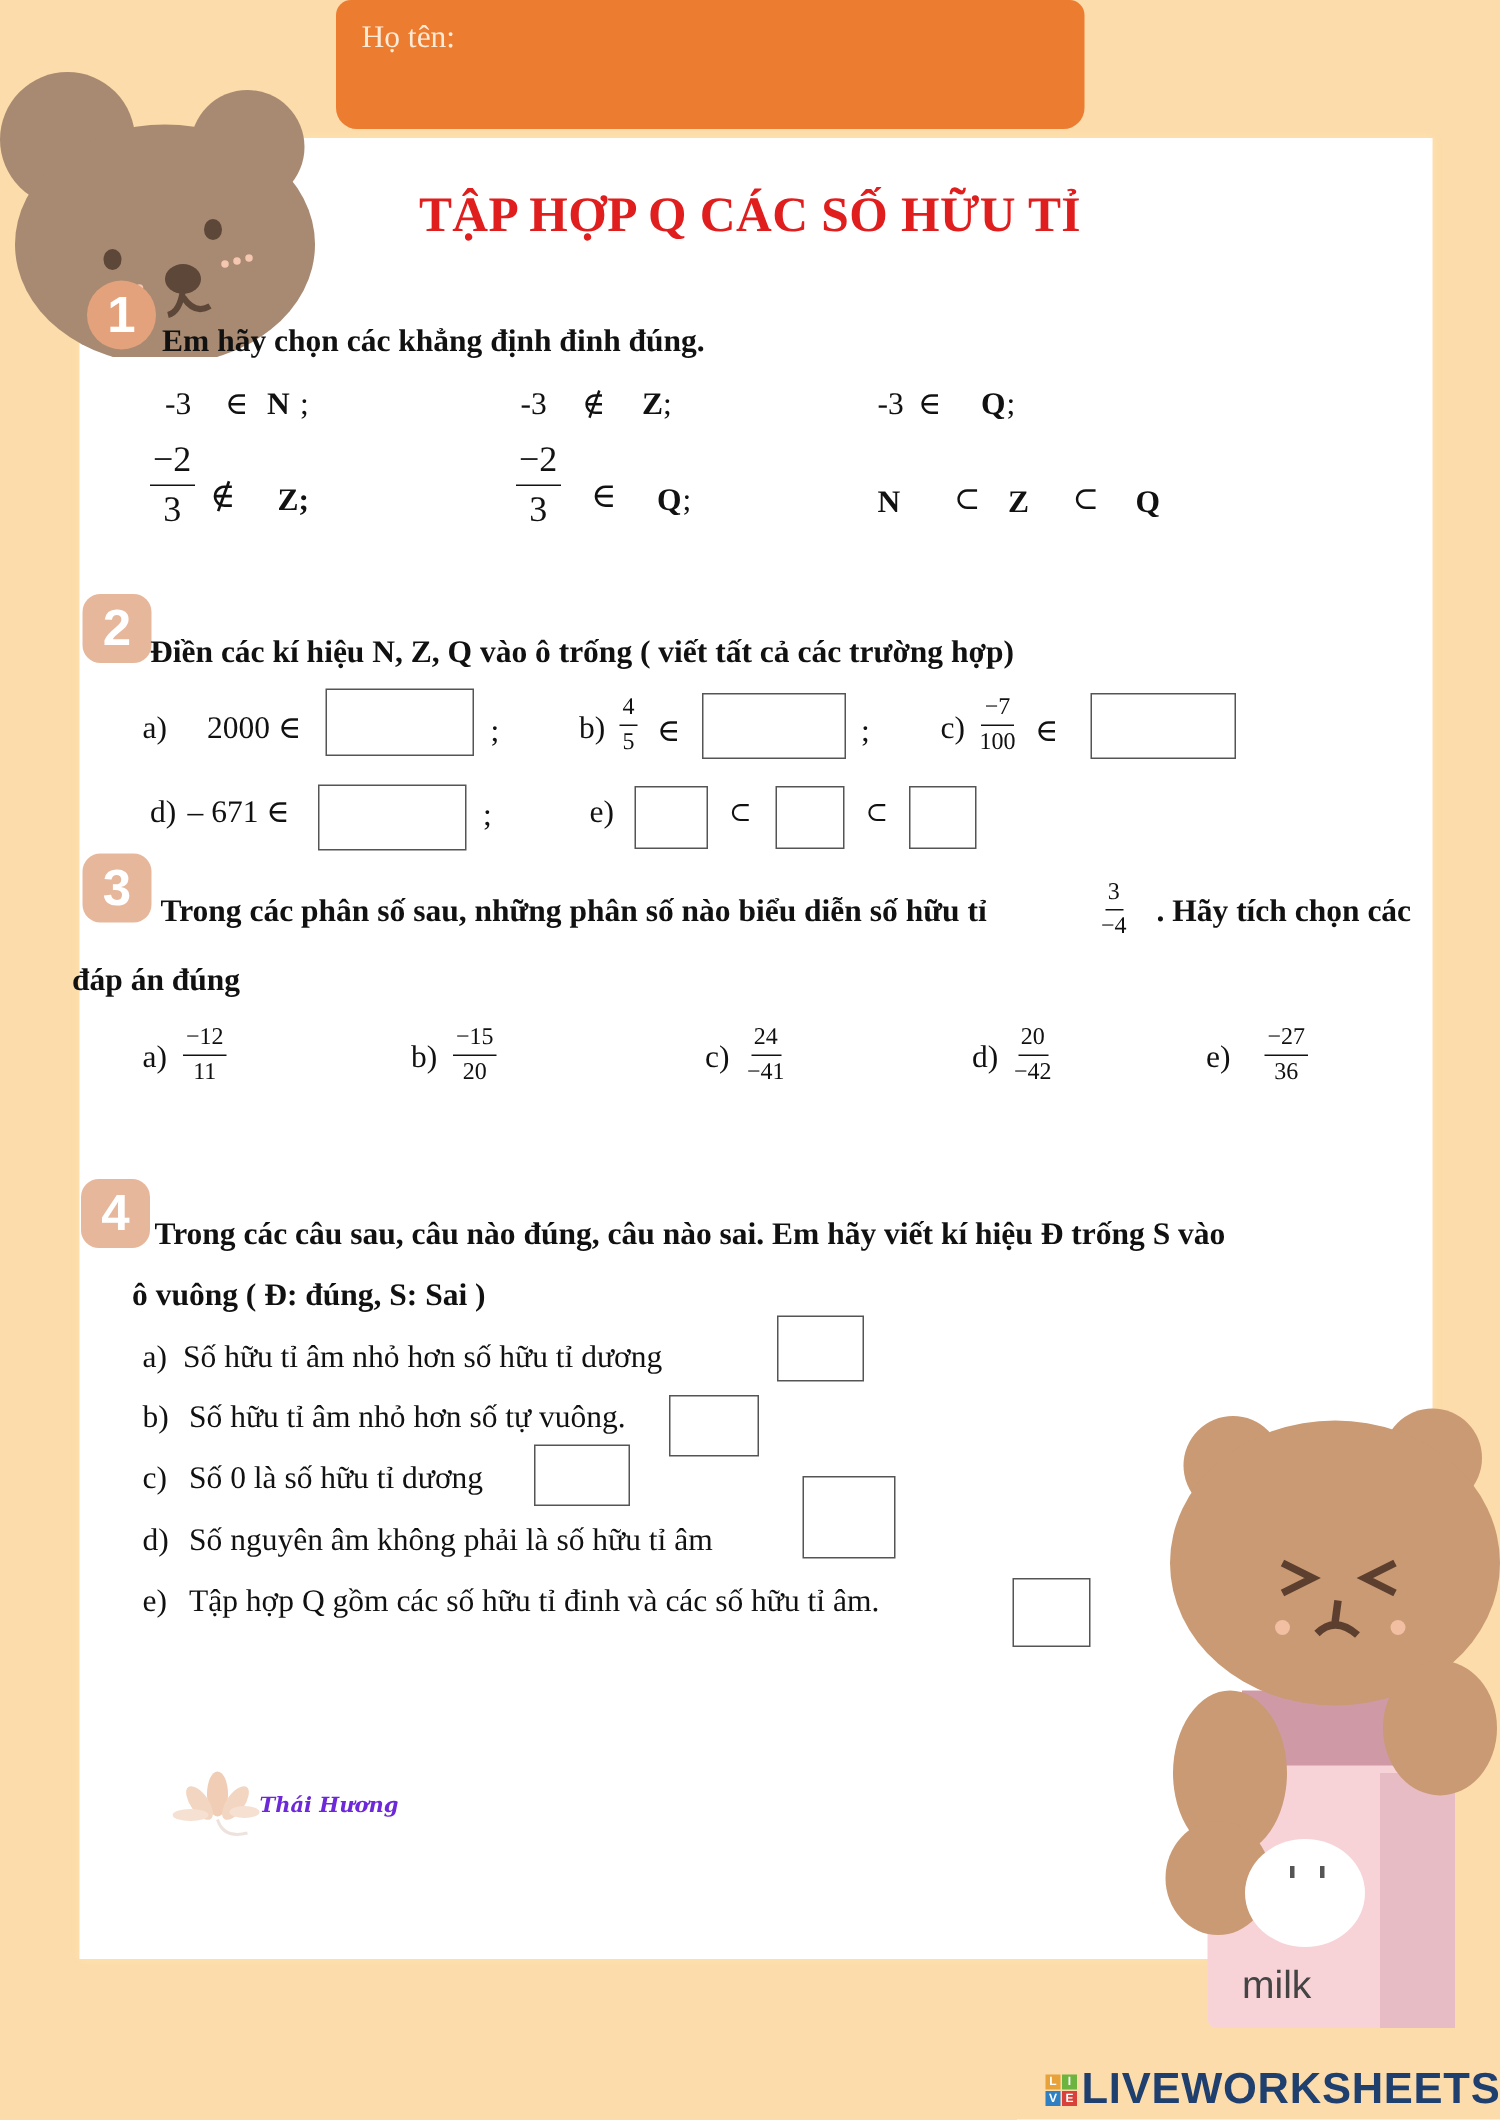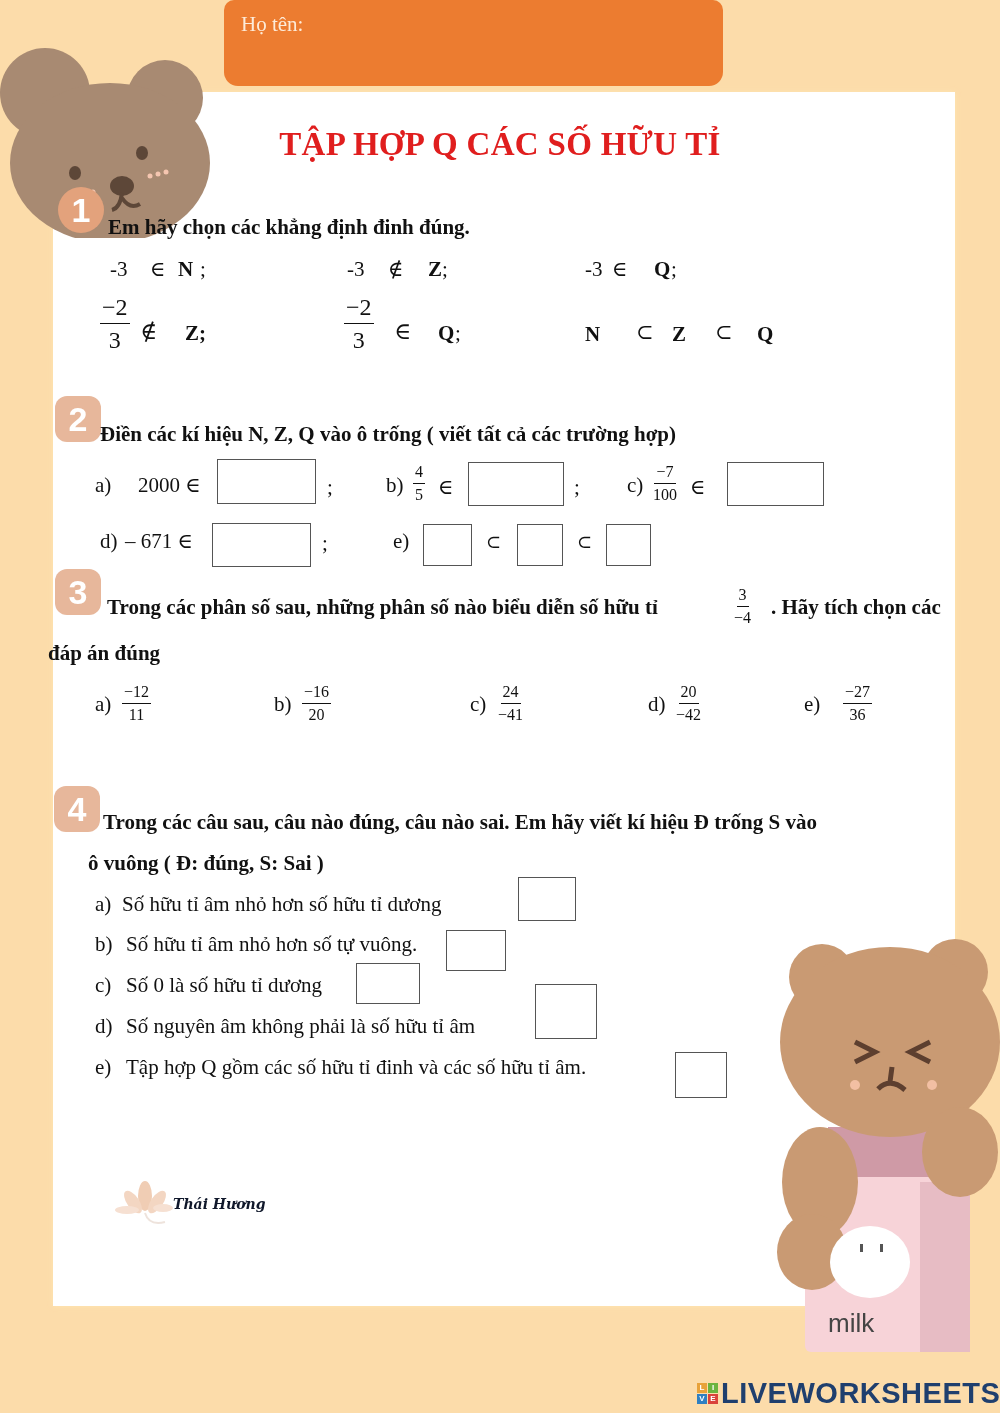--- a/index.html
+++ b/index.html
@@ -59,21 +59,21 @@
   }
   .chk {
     position: absolute; width: 16px; height: 16px; border: 1px solid transparent;
     background: transparent; cursor: pointer;
   }
   
   .bear1 { position: absolute; left: -10px; top: 38px; width: 230px; height: 200px; }
   .bear2 { position: absolute; left: 760px; top: 922px; width: 240px; height: 440px; }
   .lotus { position: absolute; left: 115px; top: 1178px; width: 60px; height: 50px; }
   .sig { position: absolute; left: 173px; top: 1196px; font-family: "DejaVu Serif", serif;
-         font-style: italic; font-weight: bold; color: #0f172a; font-size: 14px; }
+         font-style: italic; font-weight: bold; color: #6d28d9; font-size: 14px; }
   .lw-logo { position: absolute; left: 697px; top: 1377px; display: flex; align-items: center; gap: 3px; }
   .lw-grid { display: grid; grid-template-columns: 10px 10px; grid-template-rows: 10px 10px; gap: 1px; }
   .lw-grid span { font-family: "Liberation Sans", sans-serif; font-size: 8px; font-weight: bold; color: #fff; text-align:center; line-height:10px; }
   .lw-text { font-family: "Liberation Sans", sans-serif; font-weight: bold; font-size: 29px; color: #1f3f6e; letter-spacing: 0.5px; }
 </style>
 </head>
 <body>
 
 <div class="panel"></div>
 
@@ -196,21 +196,21 @@
 <div>
   <span class="txt" style="left:95px;top:692px;">a)</span>
   <div class="frac sm" style="left:122px;top:683px;">
       <span class="num">−12</span>
       <span class="den">11</span>
     </div>
 </div>
 <div>
   <span class="txt" style="left:274px;top:692px;">b)</span>
   <div class="frac sm" style="left:302px;top:683px;">
-      <span class="num">−16</span>
+      <span class="num">−15</span>
       <span class="den">20</span>
     </div>
 </div>
 <div>
   <span class="txt" style="left:470px;top:692px;">c)</span>
   <div class="frac sm" style="left:498px;top:683px;">
       <span class="num">24</span>
       <span class="den">−41</span>
     </div>
 </div>

